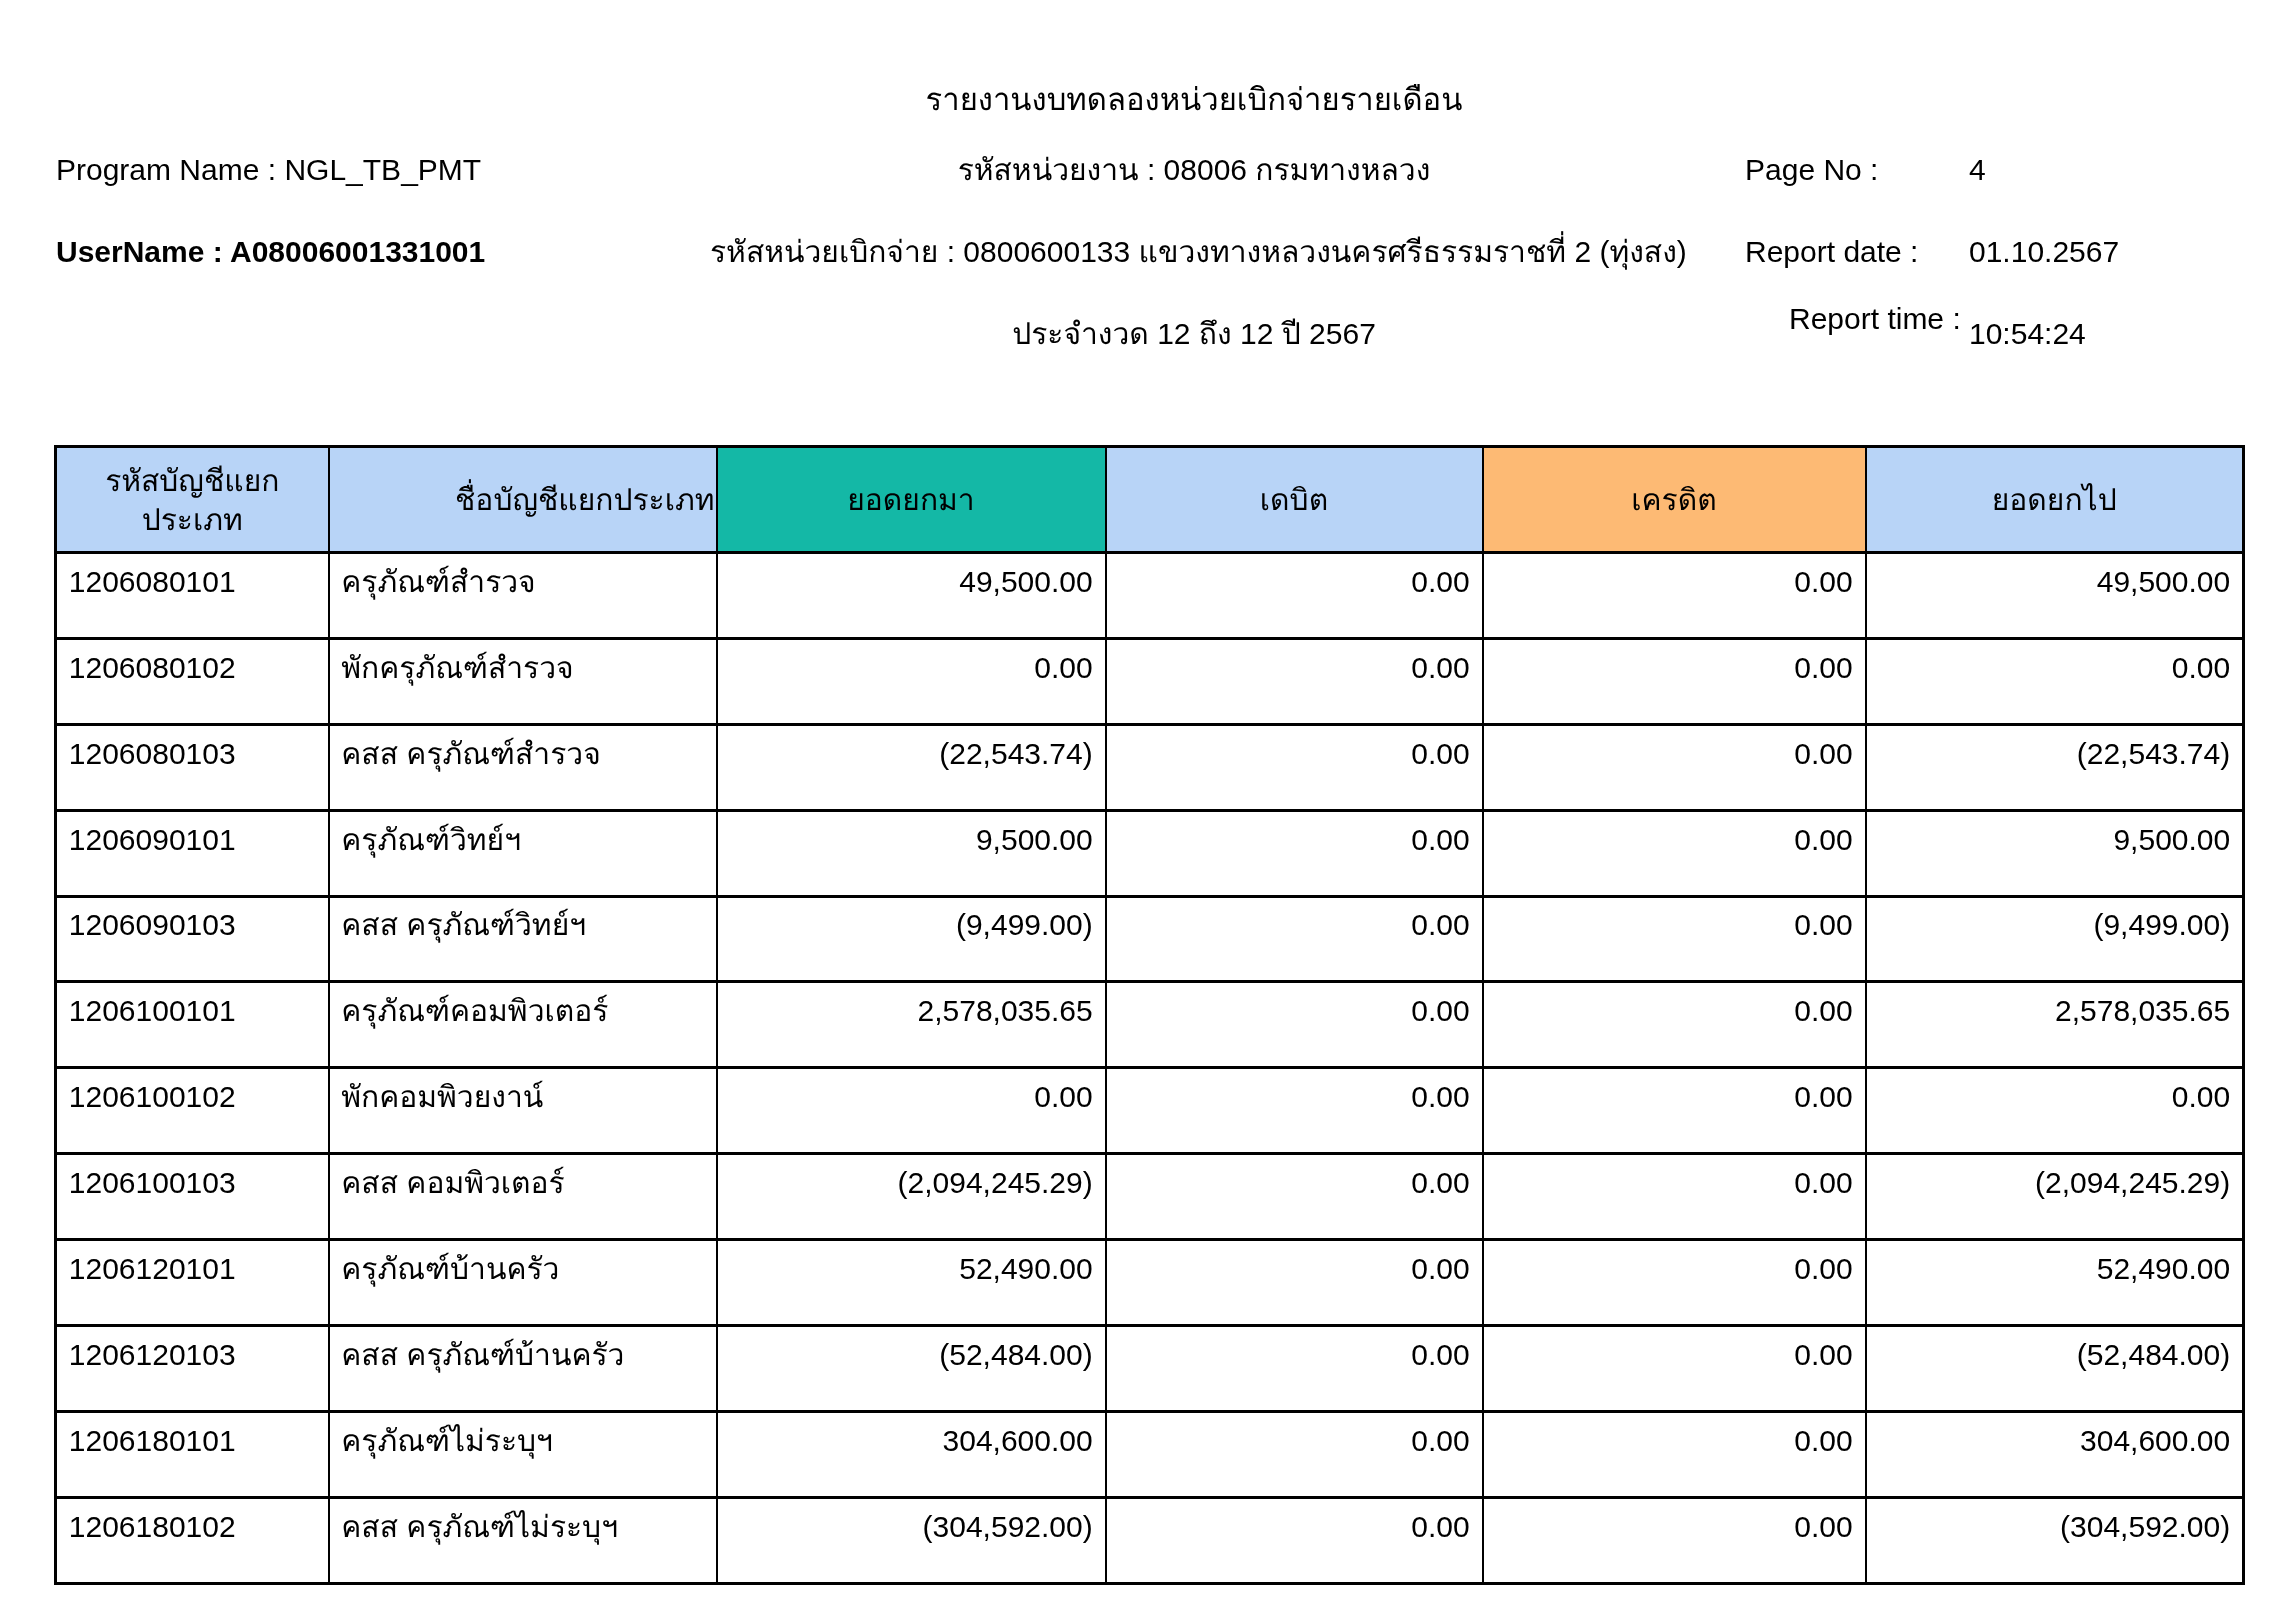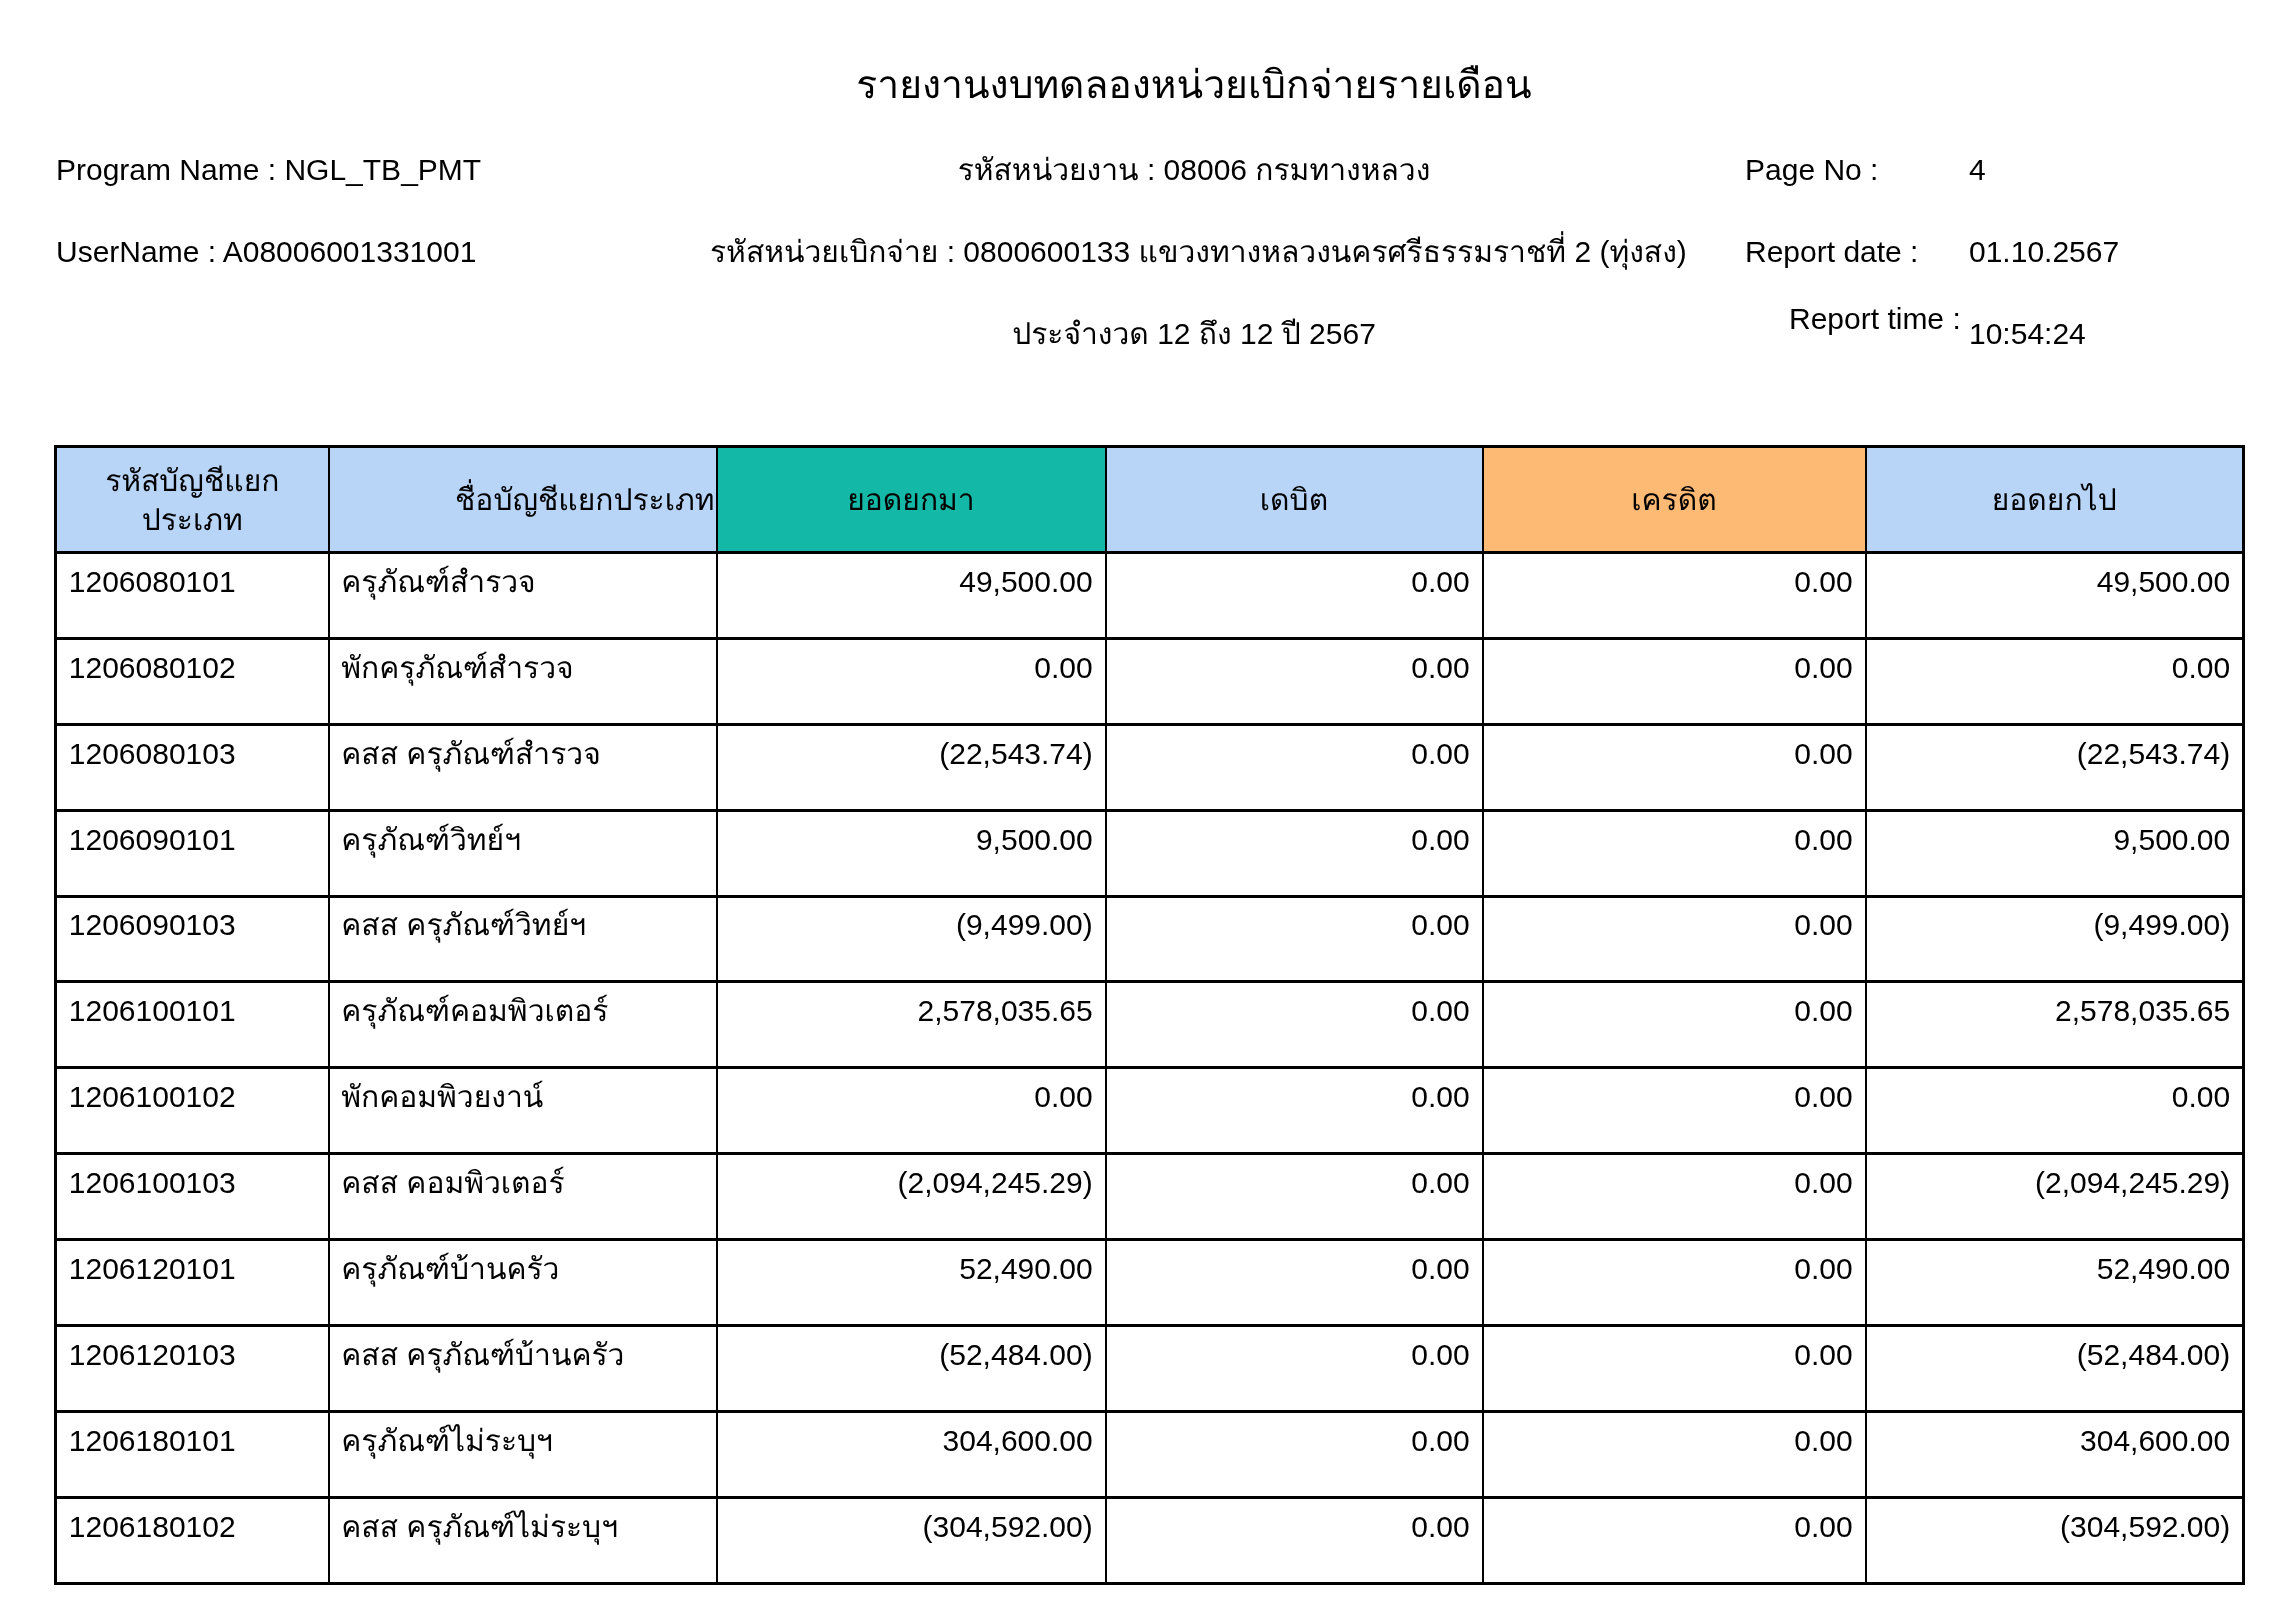--- a/index.html
+++ b/index.html
@@ -12,23 +12,24 @@
   .page {
     position: relative;
     width: 2295px;
     height: 1622px;
     background: #ffffff;
     overflow: hidden;
   }
   .abs { position: absolute; white-space: nowrap; }
   .fs   { font-size: 30px; line-height: 1.3; }
   .title {
-    font-size: 39px;
+    font-size: 31px;
     line-height: 1.3;
     text-align: center;
+    margin-top: 20px;
   }
   .center-col {
     left: 710px;
     width: 968px;
     text-align: center;
   }
   .left-col  { left: 56px; }
   .rlabel    { left: 1745px; }
   .rvalue    { left: 1969px; }
 
@@ -73,21 +74,21 @@
   <div class="abs center-col title" style="top:60px;">รายงานงบทดลองหน่วยเบิกจ่ายรายเดือน</div>
 
   <div class="abs left-col fs" style="top:150px;">
     <span>Program Name :</span>
     <span>NGL_TB_PMT</span>
   </div>
   <div class="abs center-col fs" style="top:150px;">รหัสหน่วยงาน : 08006 กรมทางหลวง</div>
   <div class="abs rlabel fs" style="top:150px;">Page No :</div>
   <div class="abs rvalue fs" style="top:150px;">4</div>
 
-  <div class="abs left-col fs" style="top:232px;">
+  <div class="abs left-col fs" style="top:232px;font-weight:bold;">
     <span>UserName :</span>
     <span>A08006001331001</span>
   </div>
   <div class="abs center-col fs" style="top:232px;">รหัสหน่วยเบิกจ่าย : 0800600133 แขวงทางหลวงนครศรีธรรมราชที่ 2 (ทุ่งสง)</div>
   <div class="abs rlabel fs" style="top:232px;">Report date :</div>
   <div class="abs rvalue fs" style="top:232px;">01.10.2567</div>
 
   <div class="abs center-col fs" style="top:314px;">ประจำงวด 12 ถึง 12 ปี 2567</div>
   <div class="abs rlabel fs" style="top:299px;margin-left:44px;">Report time :</div>
   <div class="abs rvalue fs" style="top:314px;">10:54:24</div>

